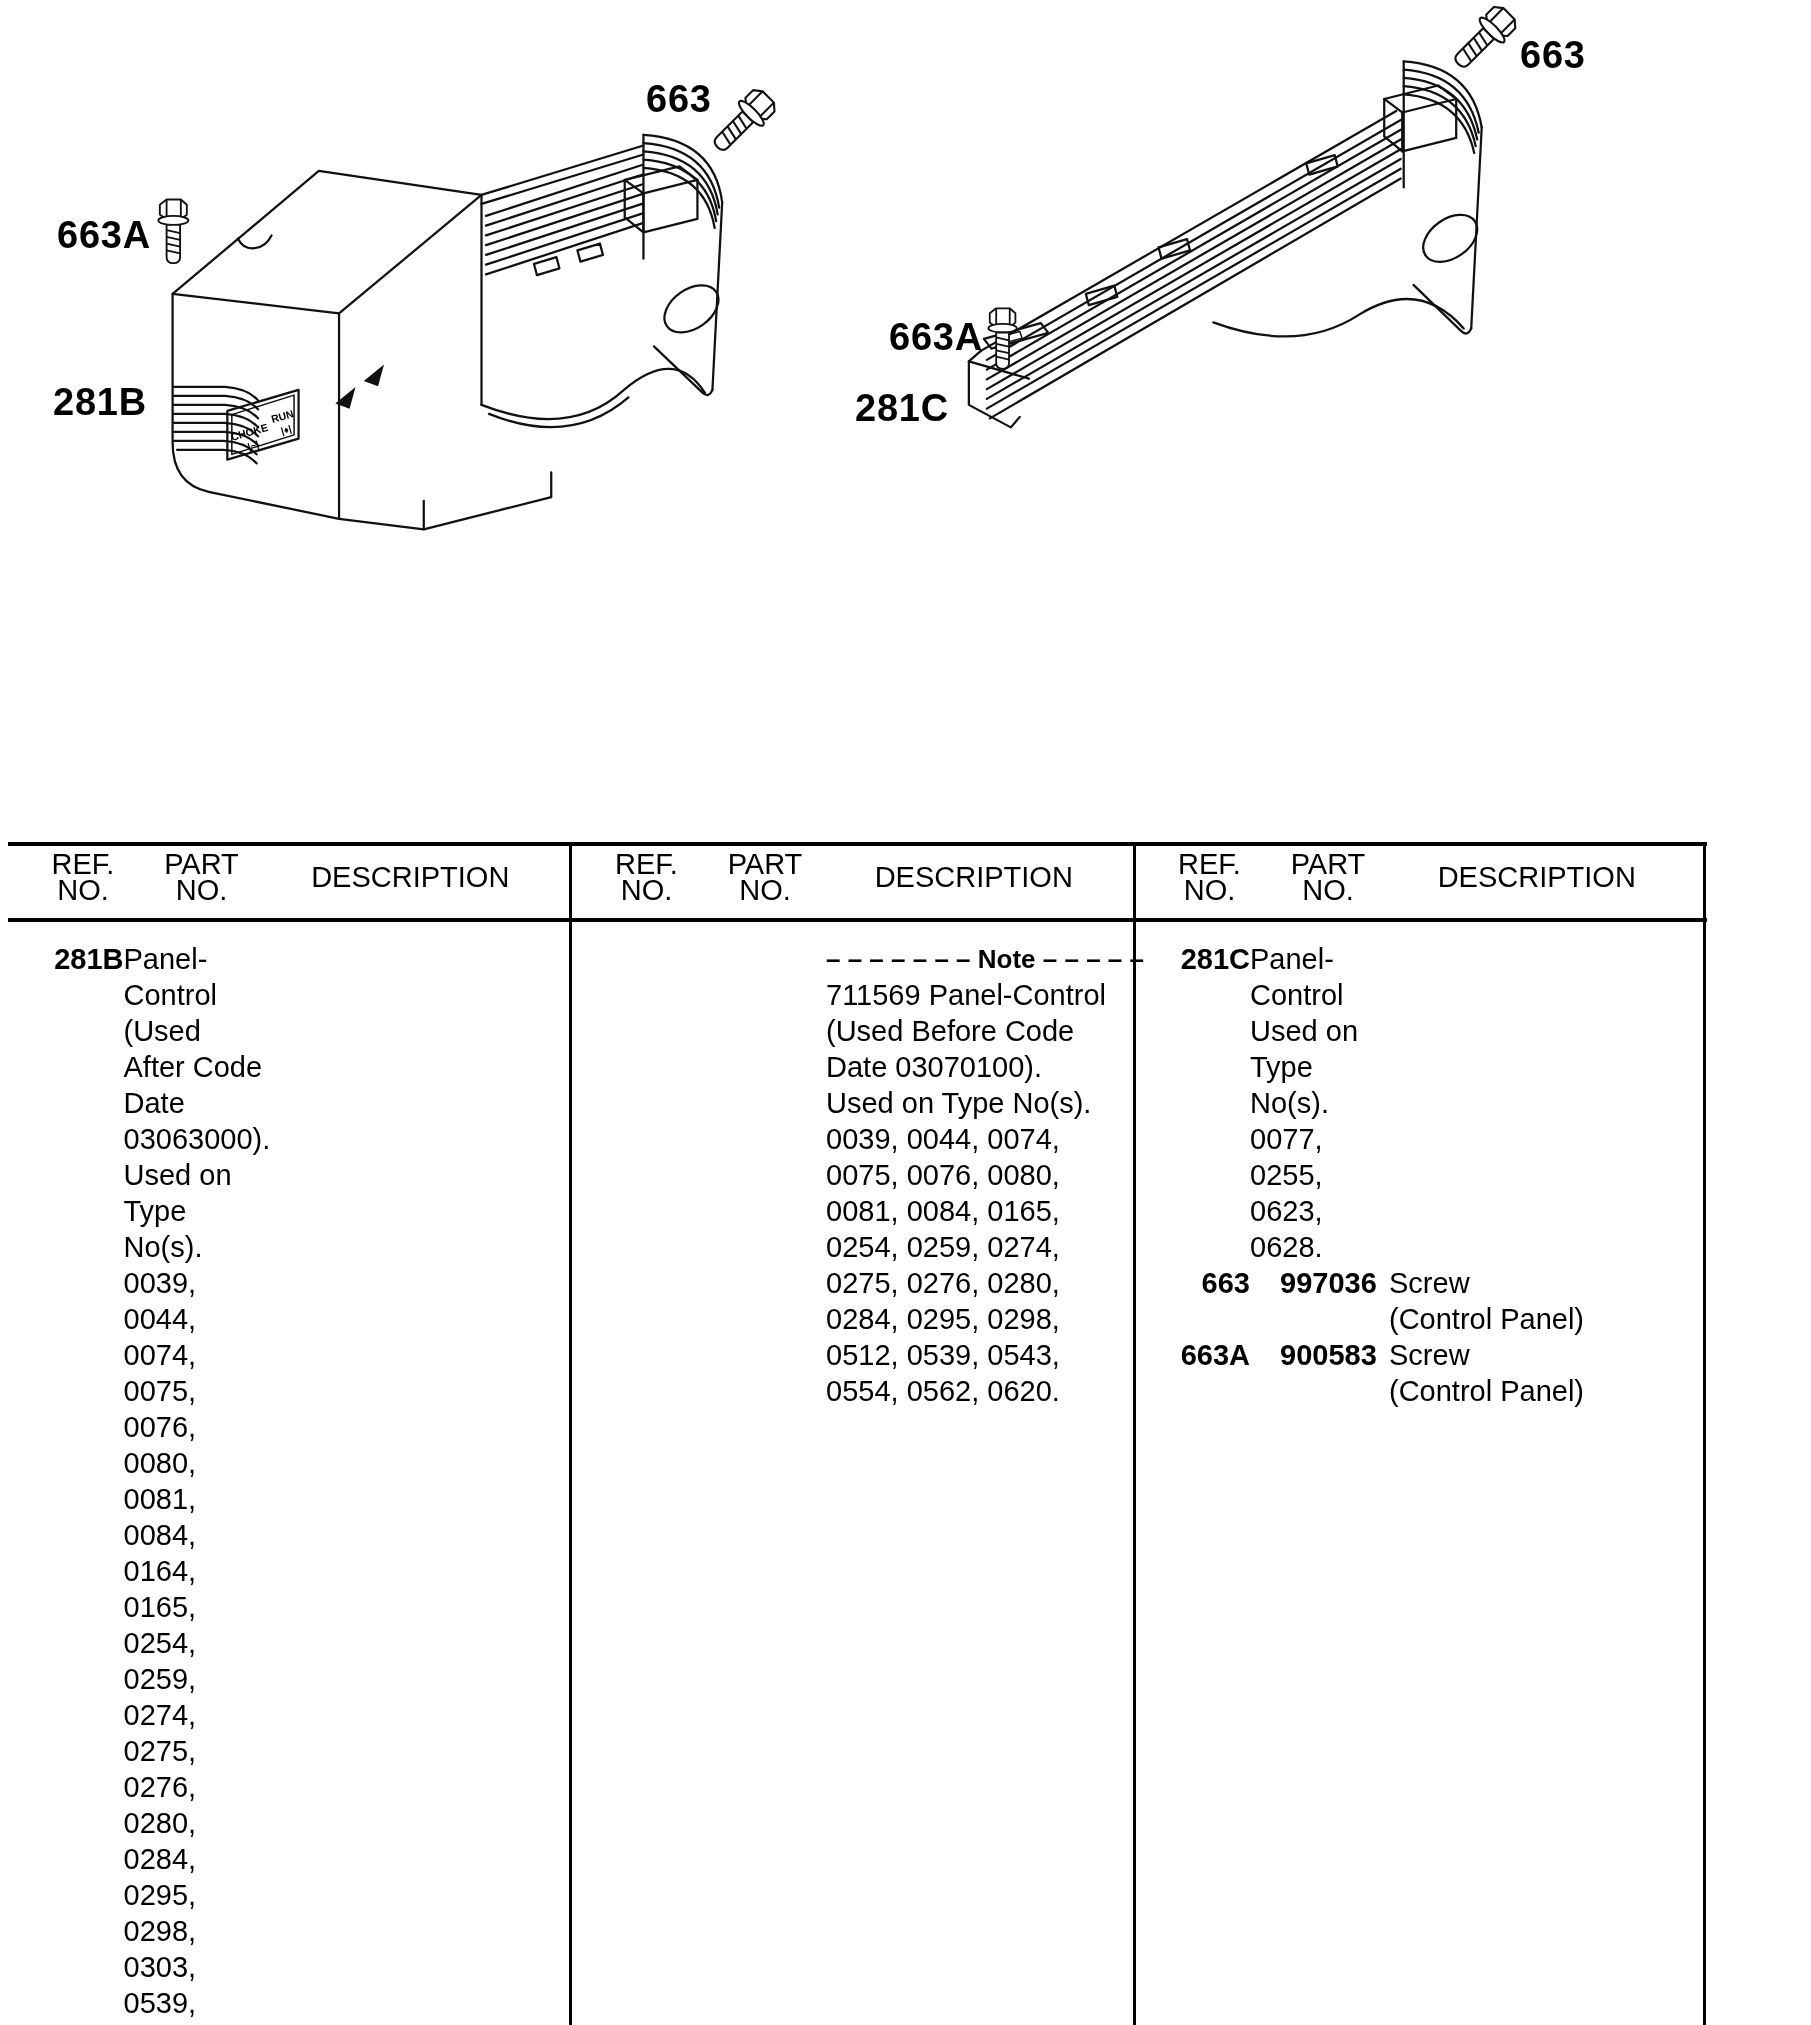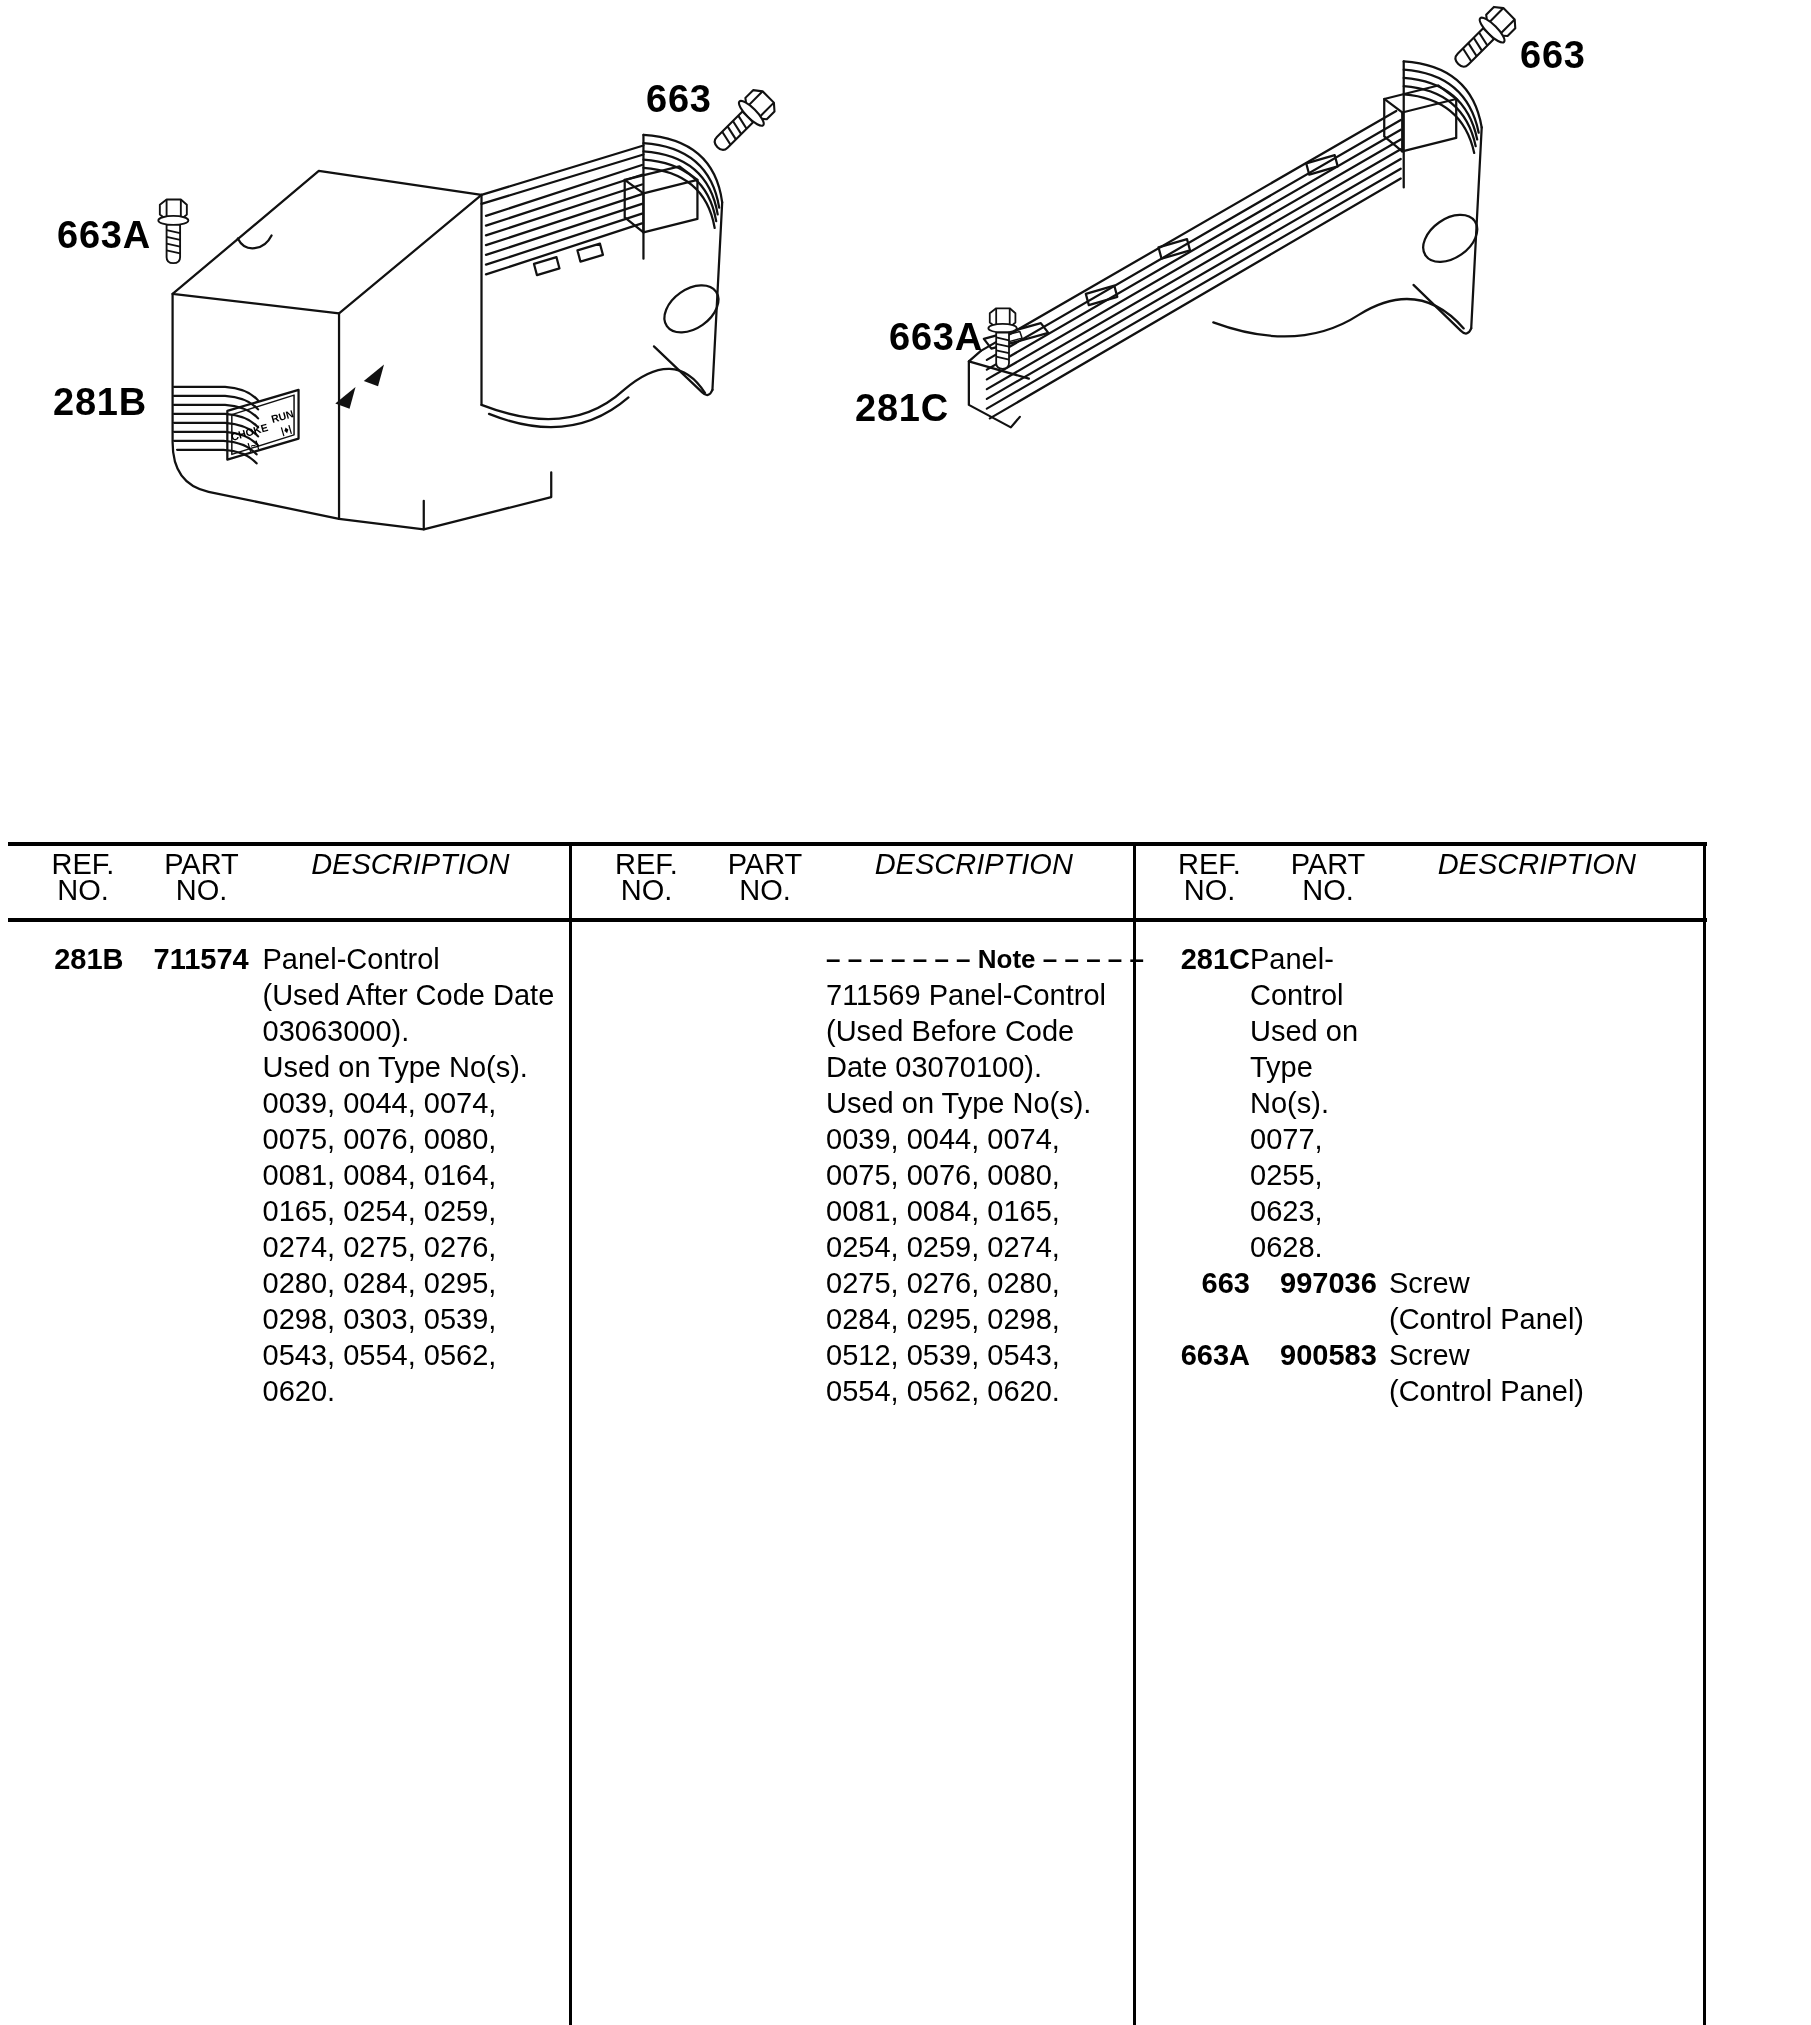--- a/index.html
+++ b/index.html
@@ -19,21 +19,21 @@
   .rule.v{top:0;width:3px;height:1183px;}
   .v1{left:569px;} .v2{left:1133px;} .v3{left:1703px;}
 
   .pcol{position:absolute;top:0;height:100%;}
   .col1{left:7.5px;width:556px;}
   .col2{left:571px;width:562px;}
   .col3{left:1134px;width:569px;}
 
   .hdr{position:absolute;top:9px;left:0;width:555px;display:grid;grid-template-columns:124px 113px 1fr;padding-left:13.5px;box-sizing:border-box;}
   .hdr .hc{text-align:center;font-size:29px;line-height:26px;}
-  .hdr .hc.desc{display:flex;align-items:flex-start;justify-content:center;font-style:italic;}
+  .hdr .hc.desc{display:flex;align-items:center;justify-content:center;}
 
   .rows{position:absolute;top:99px;left:0;width:100%;}
   .prow{display:grid;grid-template-columns:101px 139px 1fr;padding-left:15px;padding-right:6px;box-sizing:border-box;font-size:29px;line-height:36px;}
   .pref{font-weight:bold;text-align:right;}
   .ppart{font-weight:bold;padding-left:30px;}
   .pdesc{white-space:pre-line;}
   .note-head{font-weight:bold;font-size:26px;line-height:36px;white-space:nowrap;}
   .b{font-weight:normal;}
 
   text.plate-txt{font-family:"Liberation Sans",sans-serif;font-weight:bold;fill:#000;}
@@ -188,21 +188,20 @@
           <div>PART</div>
           <div>NO.</div>
         </div>
         <div class="hc desc">
             <div>DESCRIPTION</div>
           </div>
       </div>
       <div class="rows">
         <div class="prow">
           <div class="pref">281B</div>
-          <div class="ppart">711574</div>
           <div class="pdesc">Panel-Control
 (Used After Code Date
 03063000).
 Used on Type No(s).
 0039, 0044, 0074,
 0075, 0076, 0080,
 0081, 0084, 0164,
 0165, 0254, 0259,
 0274, 0275, 0276,
 0280, 0284, 0295,

